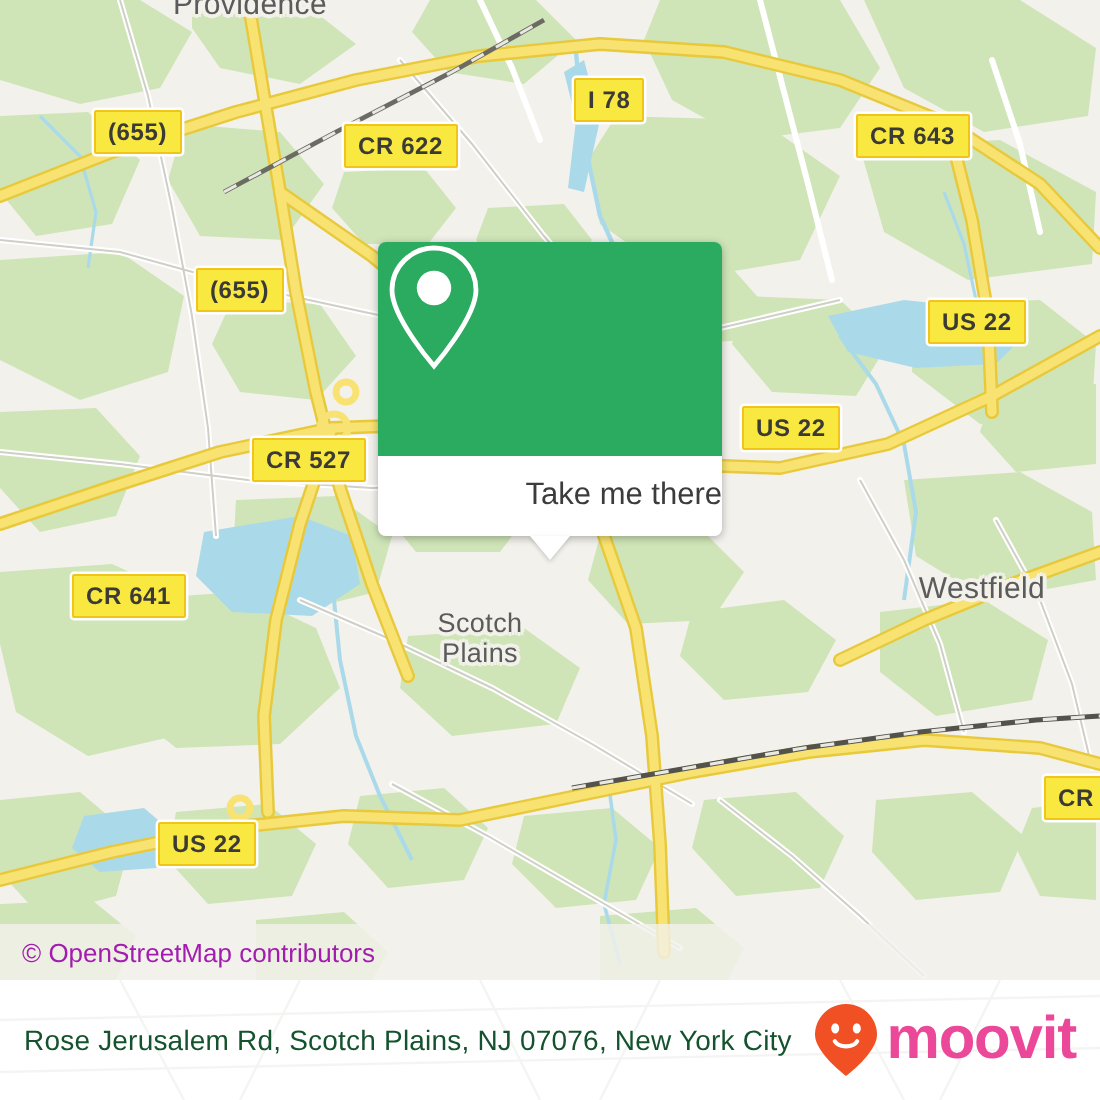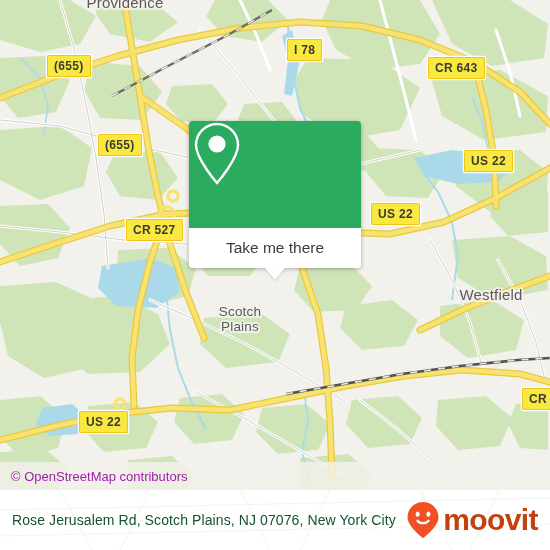--- a/index.html
+++ b/index.html
@@ -57,21 +57,21 @@
     overflow:visible;
   }
   #card-green{
     background:#2bab5f;
     height:107px;border-radius:4px 4px 0 0;
     display:flex;align-items:center;justify-content:center;
   }
   #card-button{
     background:#ffffff;
     height:40px;border-radius:0 0 4px 4px;
-    display:flex;align-items:center;justify-content:center;
+    display:flex;align-items:center;justify-content:flex-end;
     color:#3c3c3c;font-size:15.5px;
     cursor:pointer;
   }
   #card-tail{
     position:absolute;left:50%;top:147px;margin-left:-10px;
     width:0;height:0;
     border-left:10px solid transparent;
     border-right:10px solid transparent;
     border-top:12px solid #ffffff;
     filter:drop-shadow(0 1px 1px rgba(0,0,0,.18));
@@ -103,21 +103,21 @@
     position:relative;
     font-size:14px;line-height:20px;color:#14532d;
     max-width:400px;
     letter-spacing:.1px;
   }
   #brand{
     position:relative;
     margin-left:auto;display:flex;align-items:center;gap:3px;
   }
   #brand-word{
-    font-size:30px;font-weight:bold;color:#c2410c;letter-spacing:-.6px;
+    font-size:30px;font-weight:bold;color:#ec4899;letter-spacing:-.6px;
     line-height:30px;
   }
 </style>
 </head>
 <body>
 
 <div id="root">
 
   <div id="map">
     <svg width="550" height="490" viewBox="0 0 550 490">
@@ -243,26 +243,28 @@
         <circle cx="120" cy="404" r="5"></circle>
       </g>
     </svg>
 
     <div class="place big" style="left:125px;top:-6px;transform:translateX(-50%)">Providence</div>
     <div class="place mid" style="left:240px;top:305px;transform:translateX(-50%)">Scotch
 Plains</div>
     <div class="place big" style="left:491px;top:286px;transform:translateX(-50%)">Westfield</div>
 
     <div class="shield" style="left:47px;top:55px">(655)</div>
+    <div class="shield" style="left:172px;top:62px">CR 622</div>
     <div class="shield" style="left:287px;top:39px">I 78</div>
     <div class="shield" style="left:428px;top:57px">CR 643</div>
     <div class="shield" style="left:98px;top:134px">(655)</div>
     <div class="shield" style="left:464px;top:150px">US 22</div>
     <div class="shield" style="left:371px;top:203px">US 22</div>
     <div class="shield" style="left:126px;top:219px">CR 527</div>
+    <div class="shield" style="left:36px;top:287px">CR 641</div>
     <div class="shield" style="left:79px;top:411px">US 22</div>
     <div class="shield" style="left:522px;top:388px">CR 61</div>
 
     <div id="card">
       <div id="card-green">
         <svg width="56" height="66" viewBox="0 0 56 66">
           <path d="M28,3 C16.5,3 7,12.4 7,24 C7,38 28,62 28,62 C28,62 49,38 49,24 C49,12.4 39.5,3 28,3 Z" fill="none" stroke="#ffffff" stroke-width="2.4"></path>
           <circle cx="28" cy="23" r="8.6" fill="#ffffff"></circle>
         </svg>
       </div>

